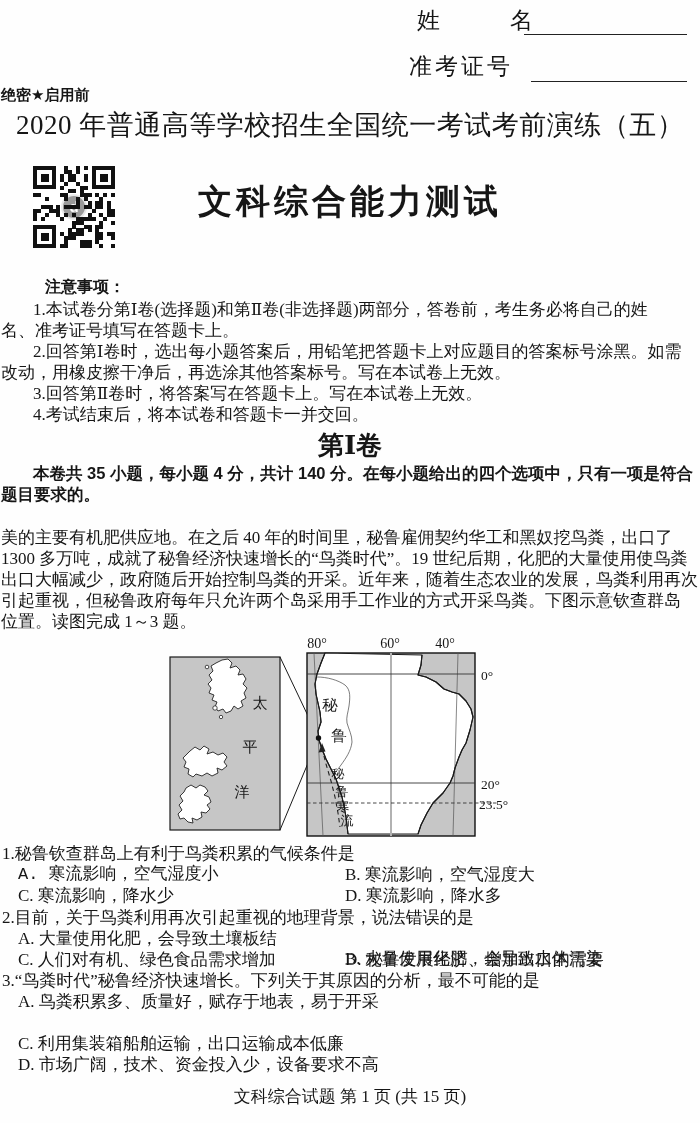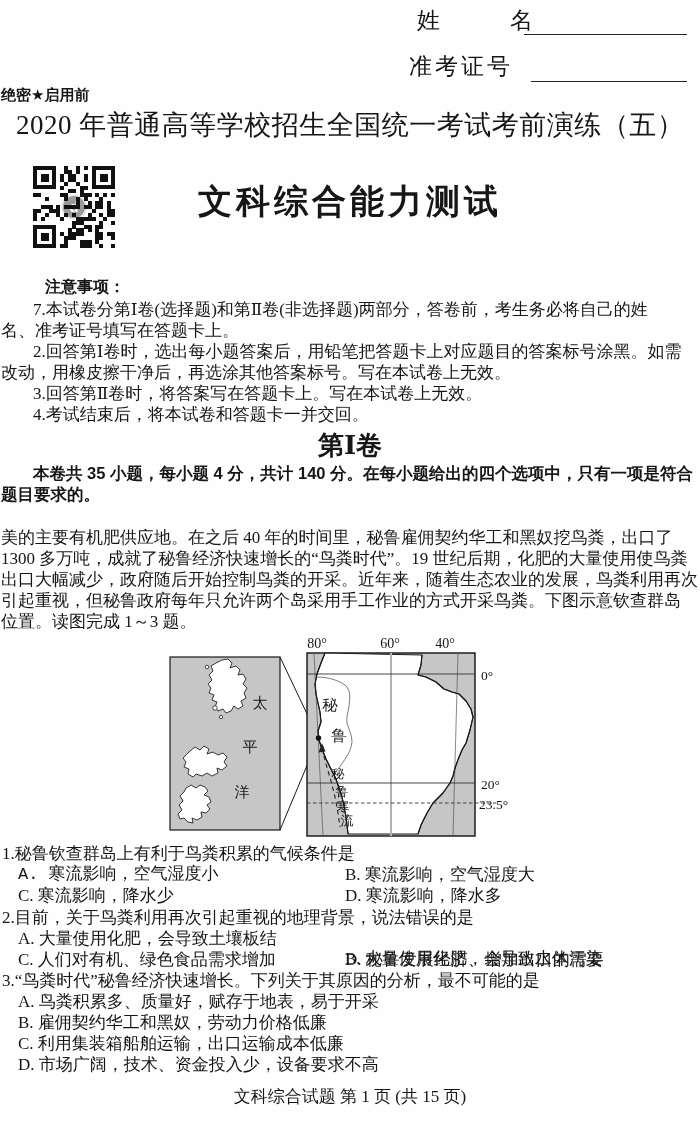--- a/index.html
+++ b/index.html
@@ -163,21 +163,21 @@
       <div class="qr-cell" style="left: 46.8571px; top: 78.0952px; width: 4px; height: 4px;"></div>
       <div class="qr-cell" style="left: 50.7619px; top: 78.0952px; width: 4px; height: 4px;"></div>
       <div class="qr-cell" style="left: 54.6667px; top: 78.0952px; width: 4px; height: 4px;"></div>
       <div class="qr-cell" style="left: 66.381px; top: 78.0952px; width: 4px; height: 4px;"></div>
       <div class="qr-cell" style="left: 78.0952px; top: 78.0952px; width: 4px; height: 4px;"></div>
     </div>
 
   <div class="line center hei" style="top:180px;font-size:34px;letter-spacing:4px;">文科综合能力测试</div>
 
   <div class="line hei" style="left:1px;top:277px;font-size:16px;margin-left:44px;">注意事项：</div>
-  <div class="line" style="left:33px;top:299px;">7.本试卷分第Ⅰ卷(选择题)和第Ⅱ卷(非选择题)两部分，答卷前，考生务必将自己的姓</div>
+  <div class="line" style="left:33px;top:299px;">1.本试卷分第Ⅰ卷(选择题)和第Ⅱ卷(非选择题)两部分，答卷前，考生务必将自己的姓</div>
   <div class="line" style="left:1px;top:320px;">名、准考证号填写在答题卡上。</div>
   <div class="line" style="left:33px;top:341px;">2.回答第Ⅰ卷时，选出每小题答案后，用铅笔把答题卡上对应题目的答案标号涂黑。如需</div>
   <div class="line" style="left:1px;top:362px;">改动，用橡皮擦干净后，再选涂其他答案标号。写在本试卷上无效。</div>
   <div class="line" style="left:33px;top:383px;">3.回答第Ⅱ卷时，将答案写在答题卡上。写在本试卷上无效。</div>
   <div class="line" style="left:33px;top:404px;">4.考试结束后，将本试卷和答题卡一并交回。</div>
 
   <div class="line center" style="top:430px;font-size:26px;font-weight:600;">第Ⅰ卷</div>
   <div class="line hei" style="left:33px;top:463px;font-size:16.5px;">本卷共 35 小题，每小题 4 分，共计 140 分。在每小题给出的四个选项中，只有一项是符合</div>
   <div class="line hei" style="left:1px;top:484px;font-size:16.5px;">题目要求的。</div>
 
@@ -246,18 +246,17 @@
   <div class="line" style="left:345px;top:885px;">D. 寒流影响，降水多</div>
 
   <div class="line" style="left:2px;top:907px;">2.目前，关于鸟粪利用再次引起重视的地理背景，说法错误的是</div>
   <div class="line" style="left:18px;top:928px;">A. 大量使用化肥，会导致土壤板结</div>
   <div class="line" style="left:345px;top:948px;">B. 大量使用化肥，会导致水体污染</div>
   <div class="line" style="left:18px;top:949px;">C. 人们对有机、绿色食品需求增加</div>
   <div class="line" style="left:345px;top:949px;">D. 秘鲁发展经济、增加出口的需要</div>
 
   <div class="line" style="left:2px;top:970px;">3.“鸟粪时代”秘鲁经济快速增长。下列关于其原因的分析，最不可能的是</div>
   <div class="line" style="left:18px;top:991px;">A. 鸟粪积累多、质量好，赋存于地表，易于开采</div>
-  <div class="line" style="left:18px;top:1012px;">B. 雇佣契约华工和黑奴，劳动力价格低廉</div>
   <div class="line" style="left:18px;top:1033px;">C. 利用集装箱船舶运输，出口运输成本低廉</div>
   <div class="line" style="left:18px;top:1054px;">D. 市场广阔，技术、资金投入少，设备要求不高</div>
 
   <div class="line center" style="top:1086px;font-size:17px;">文科综合试题 第 1 页 (共 15 页)</div>
 </div>
 
 </body></html>

